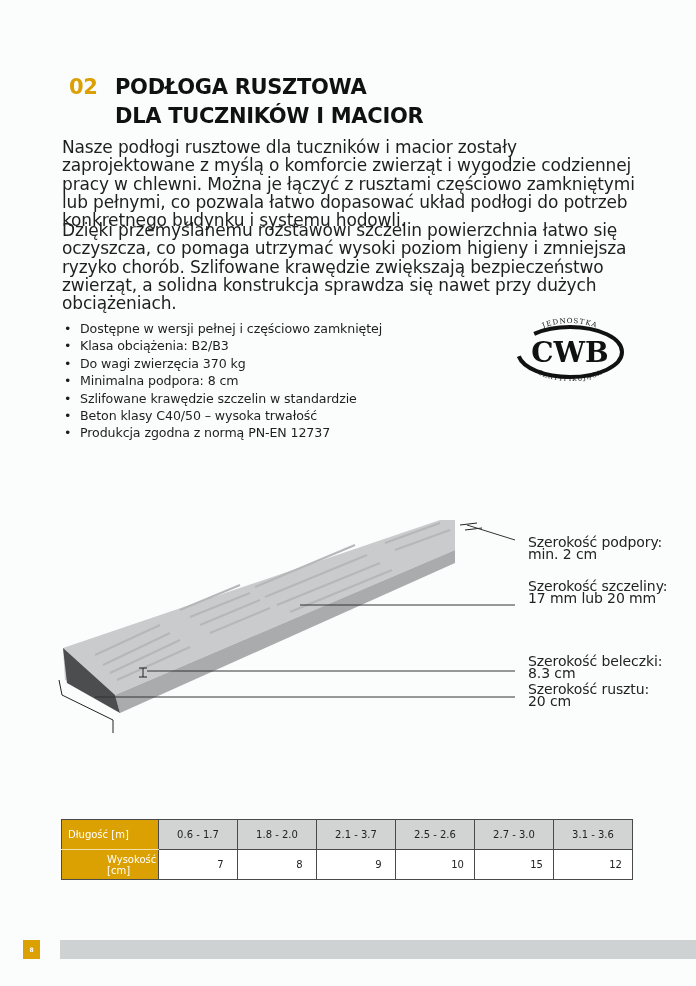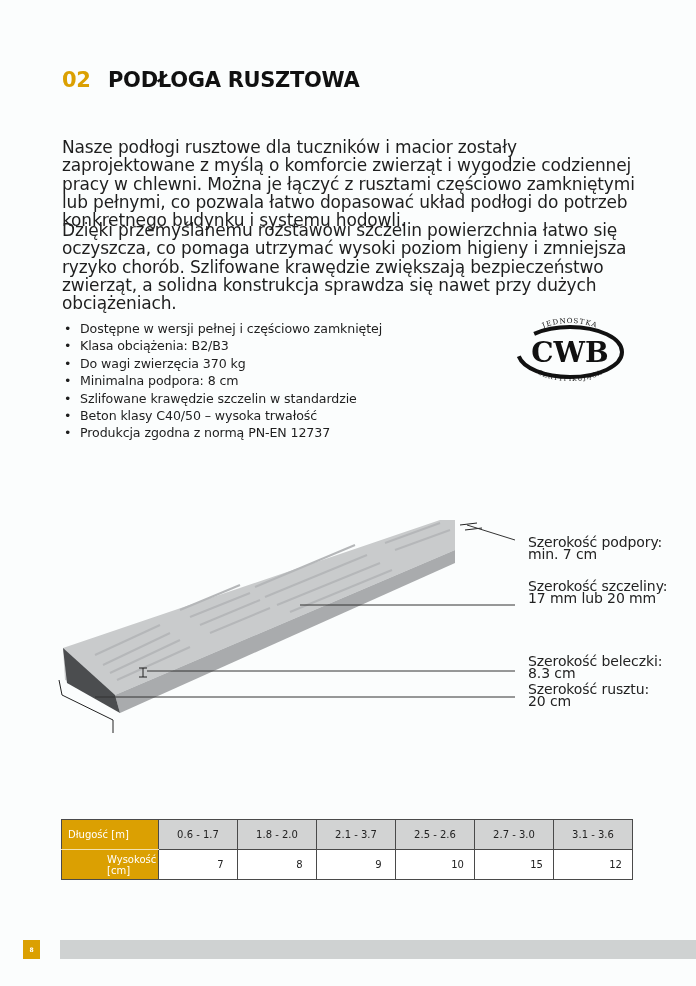--- a/index.html
+++ b/index.html
@@ -1,21 +1,21 @@
 <!DOCTYPE html>
 <html><head>
 <meta charset="utf-8">
 <style>
   html, body { margin:0; padding:0; }
   body {
     width:696px; height:986px; background:#fbfdfd; position:relative; overflow:hidden;
     font-family:"DejaVu Sans", sans-serif; color:#1c1c1c;
   }
   .title {
-    position:absolute; left:62px; top:66px; margin:0;
+    position:absolute; left:62px; top:66px; margin:7px;
     font-family:"DejaVu Sans", sans-serif; font-weight:bold; font-size:21px; line-height:29px;
     letter-spacing:-0.3px; color:#111;
   }
   .title .num { color:#dba002; display:inline-block; width:46px; }
   .title .line2 { display:block; padding-left:46px; }
   .para {
     position:absolute; left:62px; width:590px; margin:0;
     font-size:17px; line-height:18.3px; color:#1e1e1e; letter-spacing:-0.15px;
   }
   .p1 { top:138px; }
@@ -55,20 +55,21 @@
   }
   .footer-bar {
     position:absolute; left:60px; top:940px; width:636px; height:19px; background:#cfd2d2;
   }
 </style>
 </head>
 <body>
 
 <h1 class="title">
   <span class="num">02</span><span>PODŁOGA RUSZTOWA</span>
+  <span class="line2">DLA TUCZNIKÓW I MACIOR</span>
 </h1>
 
 <p class="para p1">Nasze podłogi rusztowe dla tuczników i macior zostały zaprojektowane z myślą o komforcie zwierząt i wygodzie codziennej pracy w chlewni. Można je łączyć z rusztami częściowo zamkniętymi lub pełnymi, co pozwala łatwo dopasować układ podłogi do potrzeb konkretnego budynku i systemu hodowli.</p>
 <p class="para p2">Dzięki przemyślanemu rozstawowi szczelin powierzchnia łatwo się oczyszcza, co pomaga utrzymać wysoki poziom higieny i zmniejsza ryzyko chorób. Szlifowane krawędzie zwiększają bezpieczeństwo zwierząt, a solidna konstrukcja sprawdza się nawet przy dużych obciążeniach.</p>
 
 <ul class="bullets">
   <li><span class="dot">•</span><span>Dostępne w wersji pełnej i częściowo zamkniętej</span></li>
   <li><span class="dot">•</span><span>Klasa obciążenia: B2/B3</span></li>
   <li><span class="dot">•</span><span>Do wagi zwierzęcia 370 kg</span></li>
   <li><span class="dot">•</span><span>Minimalna podpora: 8 cm</span></li>
@@ -131,21 +132,21 @@
   <g stroke="#333" stroke-width="1">
     <line x1="412" y1="20" x2="460" y2="35"></line>
     <line x1="245" y1="100" x2="460" y2="100"></line>
     <line x1="92" y1="166" x2="460" y2="166"></line>
     <line x1="40" y1="192" x2="460" y2="192"></line>
   </g>
 </svg>
 
 <div class="callout c1">
   <div>Szerokość podpory:</div>
-  <div>min. 7 cm</div>
+  <div>min. 2 cm</div>
 </div>
 <div class="callout c2">
   <div>Szerokość szczeliny:</div>
   <div>17 mm lub 20 mm</div>
 </div>
 <div class="callout c3">
   <div>Szerokość beleczki:</div>
   <div>8.3 cm</div>
 </div>
 <div class="callout c4">

